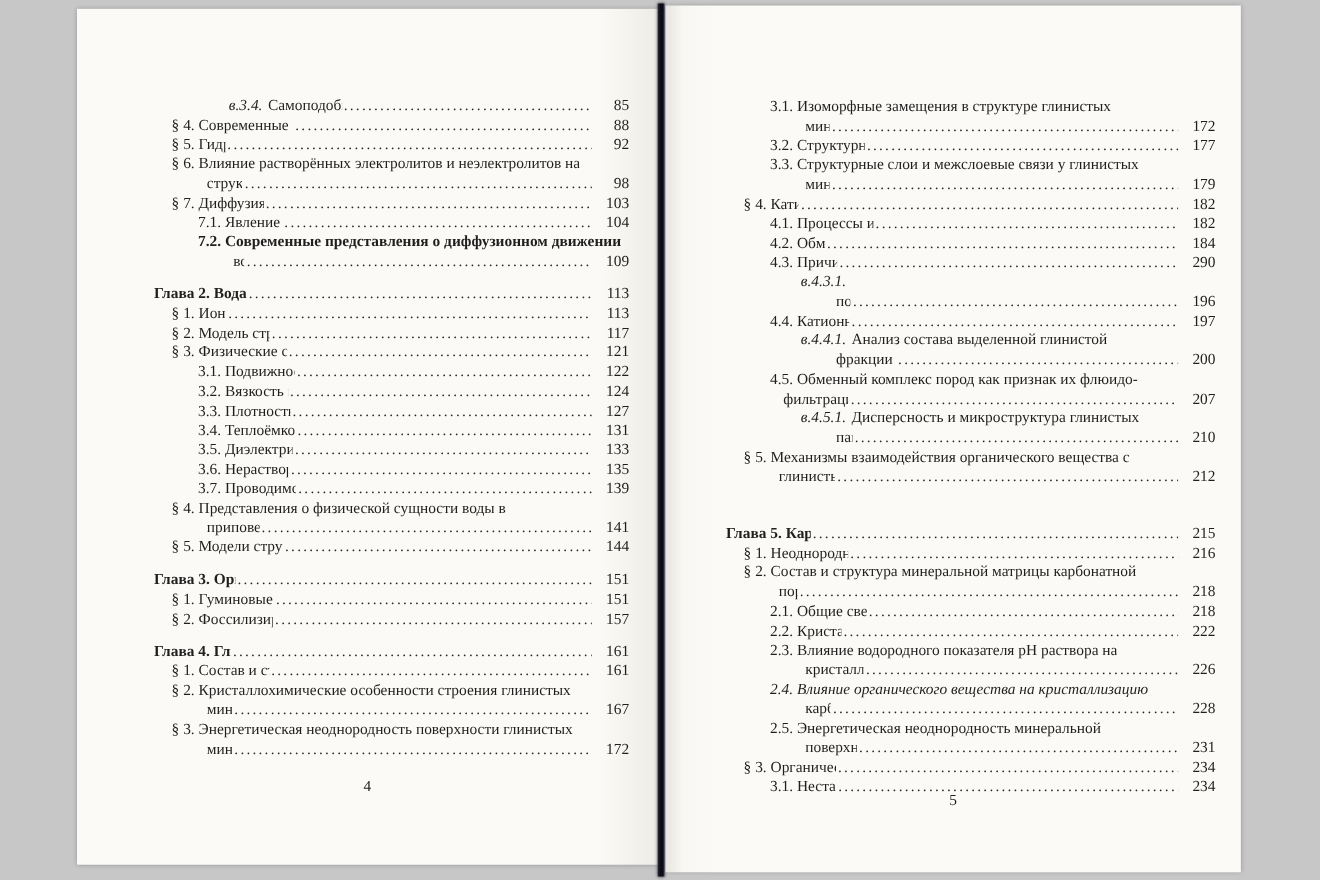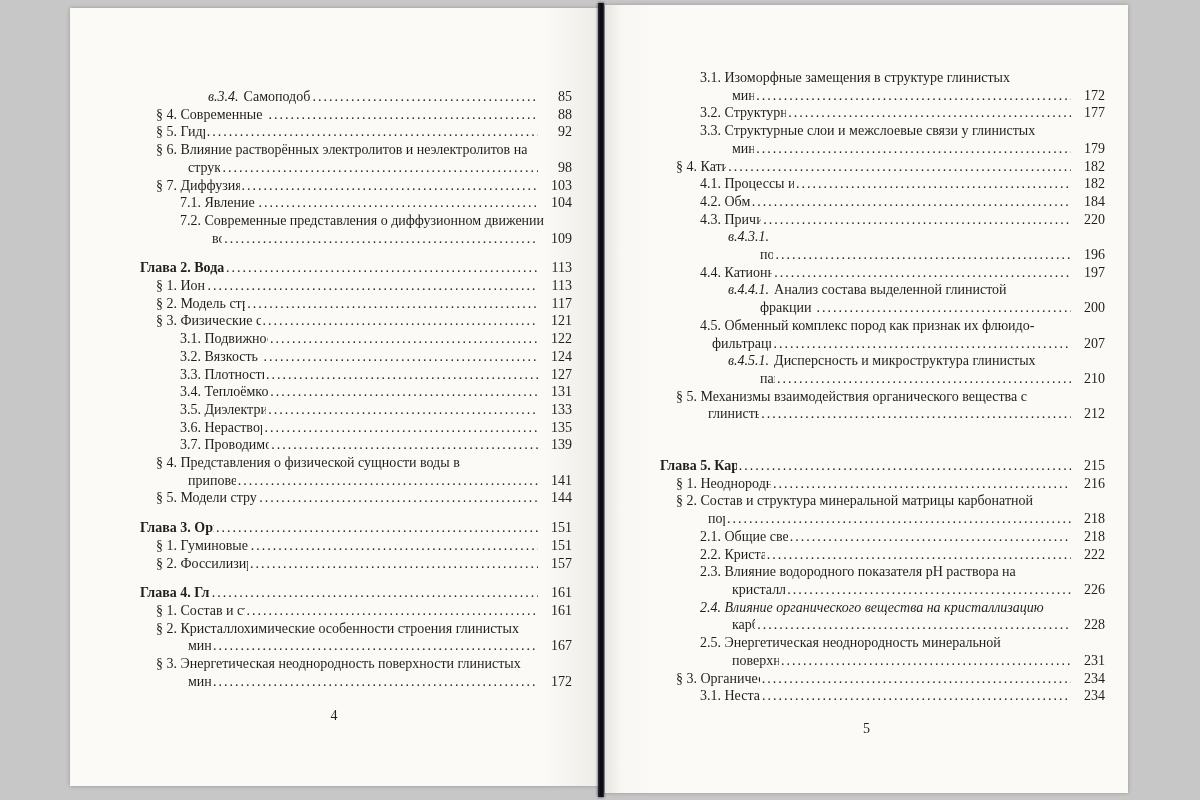--- a/index.html
+++ b/index.html
@@ -10,21 +10,21 @@
   .page{position:absolute;box-sizing:border-box;}
   .page-left{
     left:70px;top:8px;width:528px;height:778px;
     background:linear-gradient(to right,#fbfaf6 0%,#fbfaf6 90%,#eeece7 100%);
     padding:80px 26px 0 70px;
     box-shadow:0 0 4px rgba(0,0,0,.25);
   }
   .page-right{
     left:605px;top:5px;width:523px;height:788px;
     background:linear-gradient(to right,#e7e5e0 0%,#f8f7f3 3%,#fbfaf6 9%,#fbfaf6 100%);
-    padding:64px 23px 0 55px;
+    padding:84px 23px 0 55px;
     box-shadow:0 0 4px rgba(0,0,0,.25);
   }
   .gutter{
     position:absolute;left:598px;top:3px;width:6px;height:794px;
     background:linear-gradient(to right,#2a2a3a 0%,#0d0d15 35%,#0d0d15 75%,#3a3a55 100%);
     box-shadow:0 0 3px rgba(5,5,20,.85);
   }
   .toc{font-size:14px;line-height:17.7px;}
   .row{display:flex;align-items:baseline;}
   .row .title{white-space:nowrap;flex:0 1 auto;overflow:hidden;}
@@ -72,21 +72,21 @@
         <div class="row style-section" style="padding-left: 16px;">
           <span class="title">§ 7. Диффузия как часть явлений переноса</span>
           <span class="dots"></span>
           <span class="pg">103</span>
         </div>
         <div class="row style-sub" style="padding-left: 40px;">
           <span class="title">7.1. Явление диффузии в горных породах</span>
           <span class="dots"></span>
           <span class="pg">104</span>
         </div>
-        <div class="row style-sub" style="padding-left: 40px;">
+        <div class="row style-sub" style="padding-left: 40px; font-weight: bold;">
           <span class="title">7.2. Современные представления о диффузионном движении</span>
         </div>
         <div class="row" style="padding-left: 72px;">
           <span class="title">воды</span>
           <span class="dots"></span>
           <span class="pg">109</span>
         </div>
         <div class="row style-chapter" style="padding-left: 0px;">
           <span class="title">Глава 2.  Вода приповерхностного слоя</span>
           <span class="dots"></span>
@@ -234,21 +234,21 @@
           <span class="pg">182</span>
         </div>
         <div class="row style-sub" style="padding-left: 40px;">
           <span class="title">4.2. Обменные катионы</span>
           <span class="dots"></span>
           <span class="pg">184</span>
         </div>
         <div class="row style-sub" style="padding-left: 40px;">
           <span class="title">4.3. Причины ионного обмена</span>
           <span class="dots"></span>
-          <span class="pg">220</span>
+          <span class="pg">290</span>
         </div>
         <div class="row style-subsub" style="padding-left: 68px;">
           <span class="num-italic">в.4.3.1.</span>
         </div>
         <div class="row" style="padding-left: 100px;">
           <span class="title">почвах</span>
           <span class="dots"></span>
           <span class="pg">196</span>
         </div>
         <div class="row style-sub" style="padding-left: 40px;">

